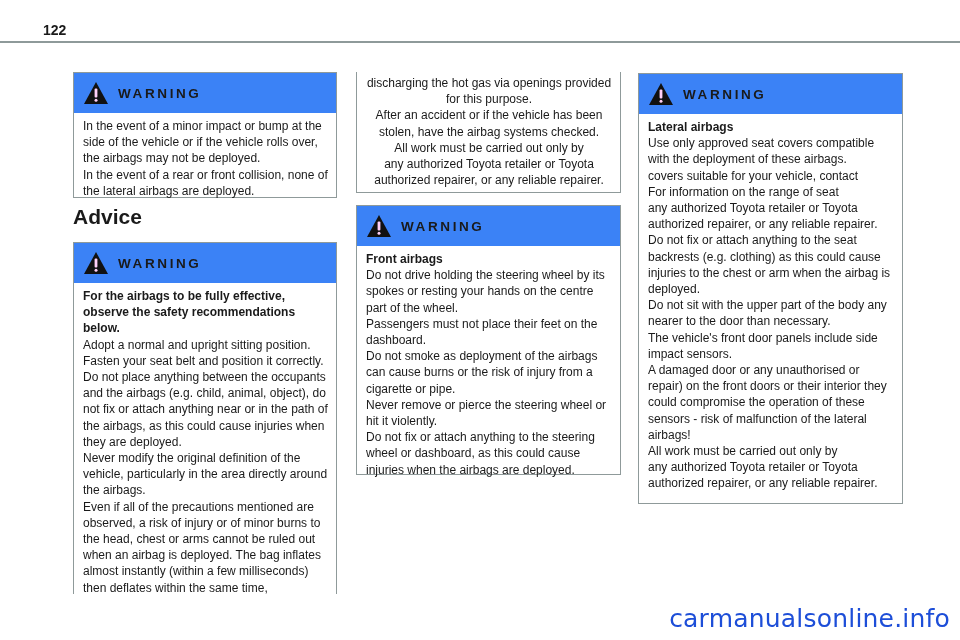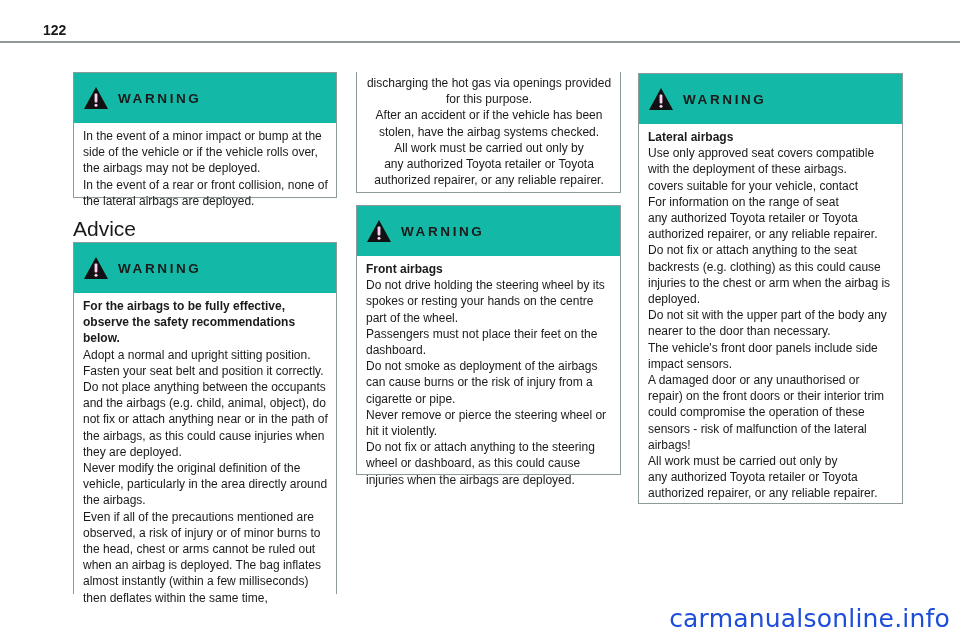--- a/index.html
+++ b/index.html
@@ -22,40 +22,40 @@
 
     .box {
       position: absolute;
       border: 1.5px solid #8f9a9a;
       background: #fff;
     }
     .box.open-bottom { border-bottom: none; }
     .box.open-top { border-top: none; }
 
     .box-header {
-      background: #14b8a6;
-      height: 50px;
+      background: #3b82f6;
+      height: 40px;
       display: flex; align-items: center;
       padding-left: 10px;
     }
     .warn-icon { width: 24px; height: 22px; margin-right: 10px; display: block; }
     .box-title {
       font-weight: bold; font-size: 13.5px; letter-spacing: 2.6px;
       color: #1a1a1a;
     }
     .box-body {
       padding: 5px 8px 6px 9px;
       font-size: 12px; line-height: 16.2px;
     }
     .box-body p { white-space: nowrap; }
     .box-body .bold { font-weight: bold; }
 
     .section-heading {
-      position: absolute; left: 73px; top: 217px;
-      font-size: 21px; font-weight: normal; color: #1a1a1a;
+      position: absolute; left: 73px; top: 205px;
+      font-size: 21px; font-weight: bold; color: #1a1a1a;
     }
 
     .watermark {
       position: absolute; right: 10px; top: 604px;
       font-family: "DejaVu Sans", sans-serif;
       font-size: 25px; color: #1d4ed8; letter-spacing: 0.2px;
     }
   </style>
 </head>
 <body>
@@ -175,21 +175,21 @@
       <p>authorized repairer, or any reliable repairer.</p>
       <p>Do not fix or attach anything to the seat</p>
       <p>backrests (e.g. clothing) as this could cause</p>
       <p>injuries to the chest or arm when the airbag is</p>
       <p>deployed.</p>
       <p>Do not sit with the upper part of the body any</p>
       <p>nearer to the door than necessary.</p>
       <p>The vehicle's front door panels include side</p>
       <p>impact sensors.</p>
       <p>A damaged door or any unauthorised or</p>
-      <p>repair) on the front doors or their interior trim</p>
+      <p>repair) on the front doors or their interior they</p>
       <p>could compromise the operation of these</p>
       <p>sensors - risk of malfunction of the lateral</p>
       <p>airbags!</p>
       <p>All work must be carried out only by</p>
       <p>any authorized Toyota retailer or Toyota</p>
       <p>authorized repairer, or any reliable repairer.</p>
     </div>
   </div>
 
   <div class="watermark">carmanualsonline.info</div>

